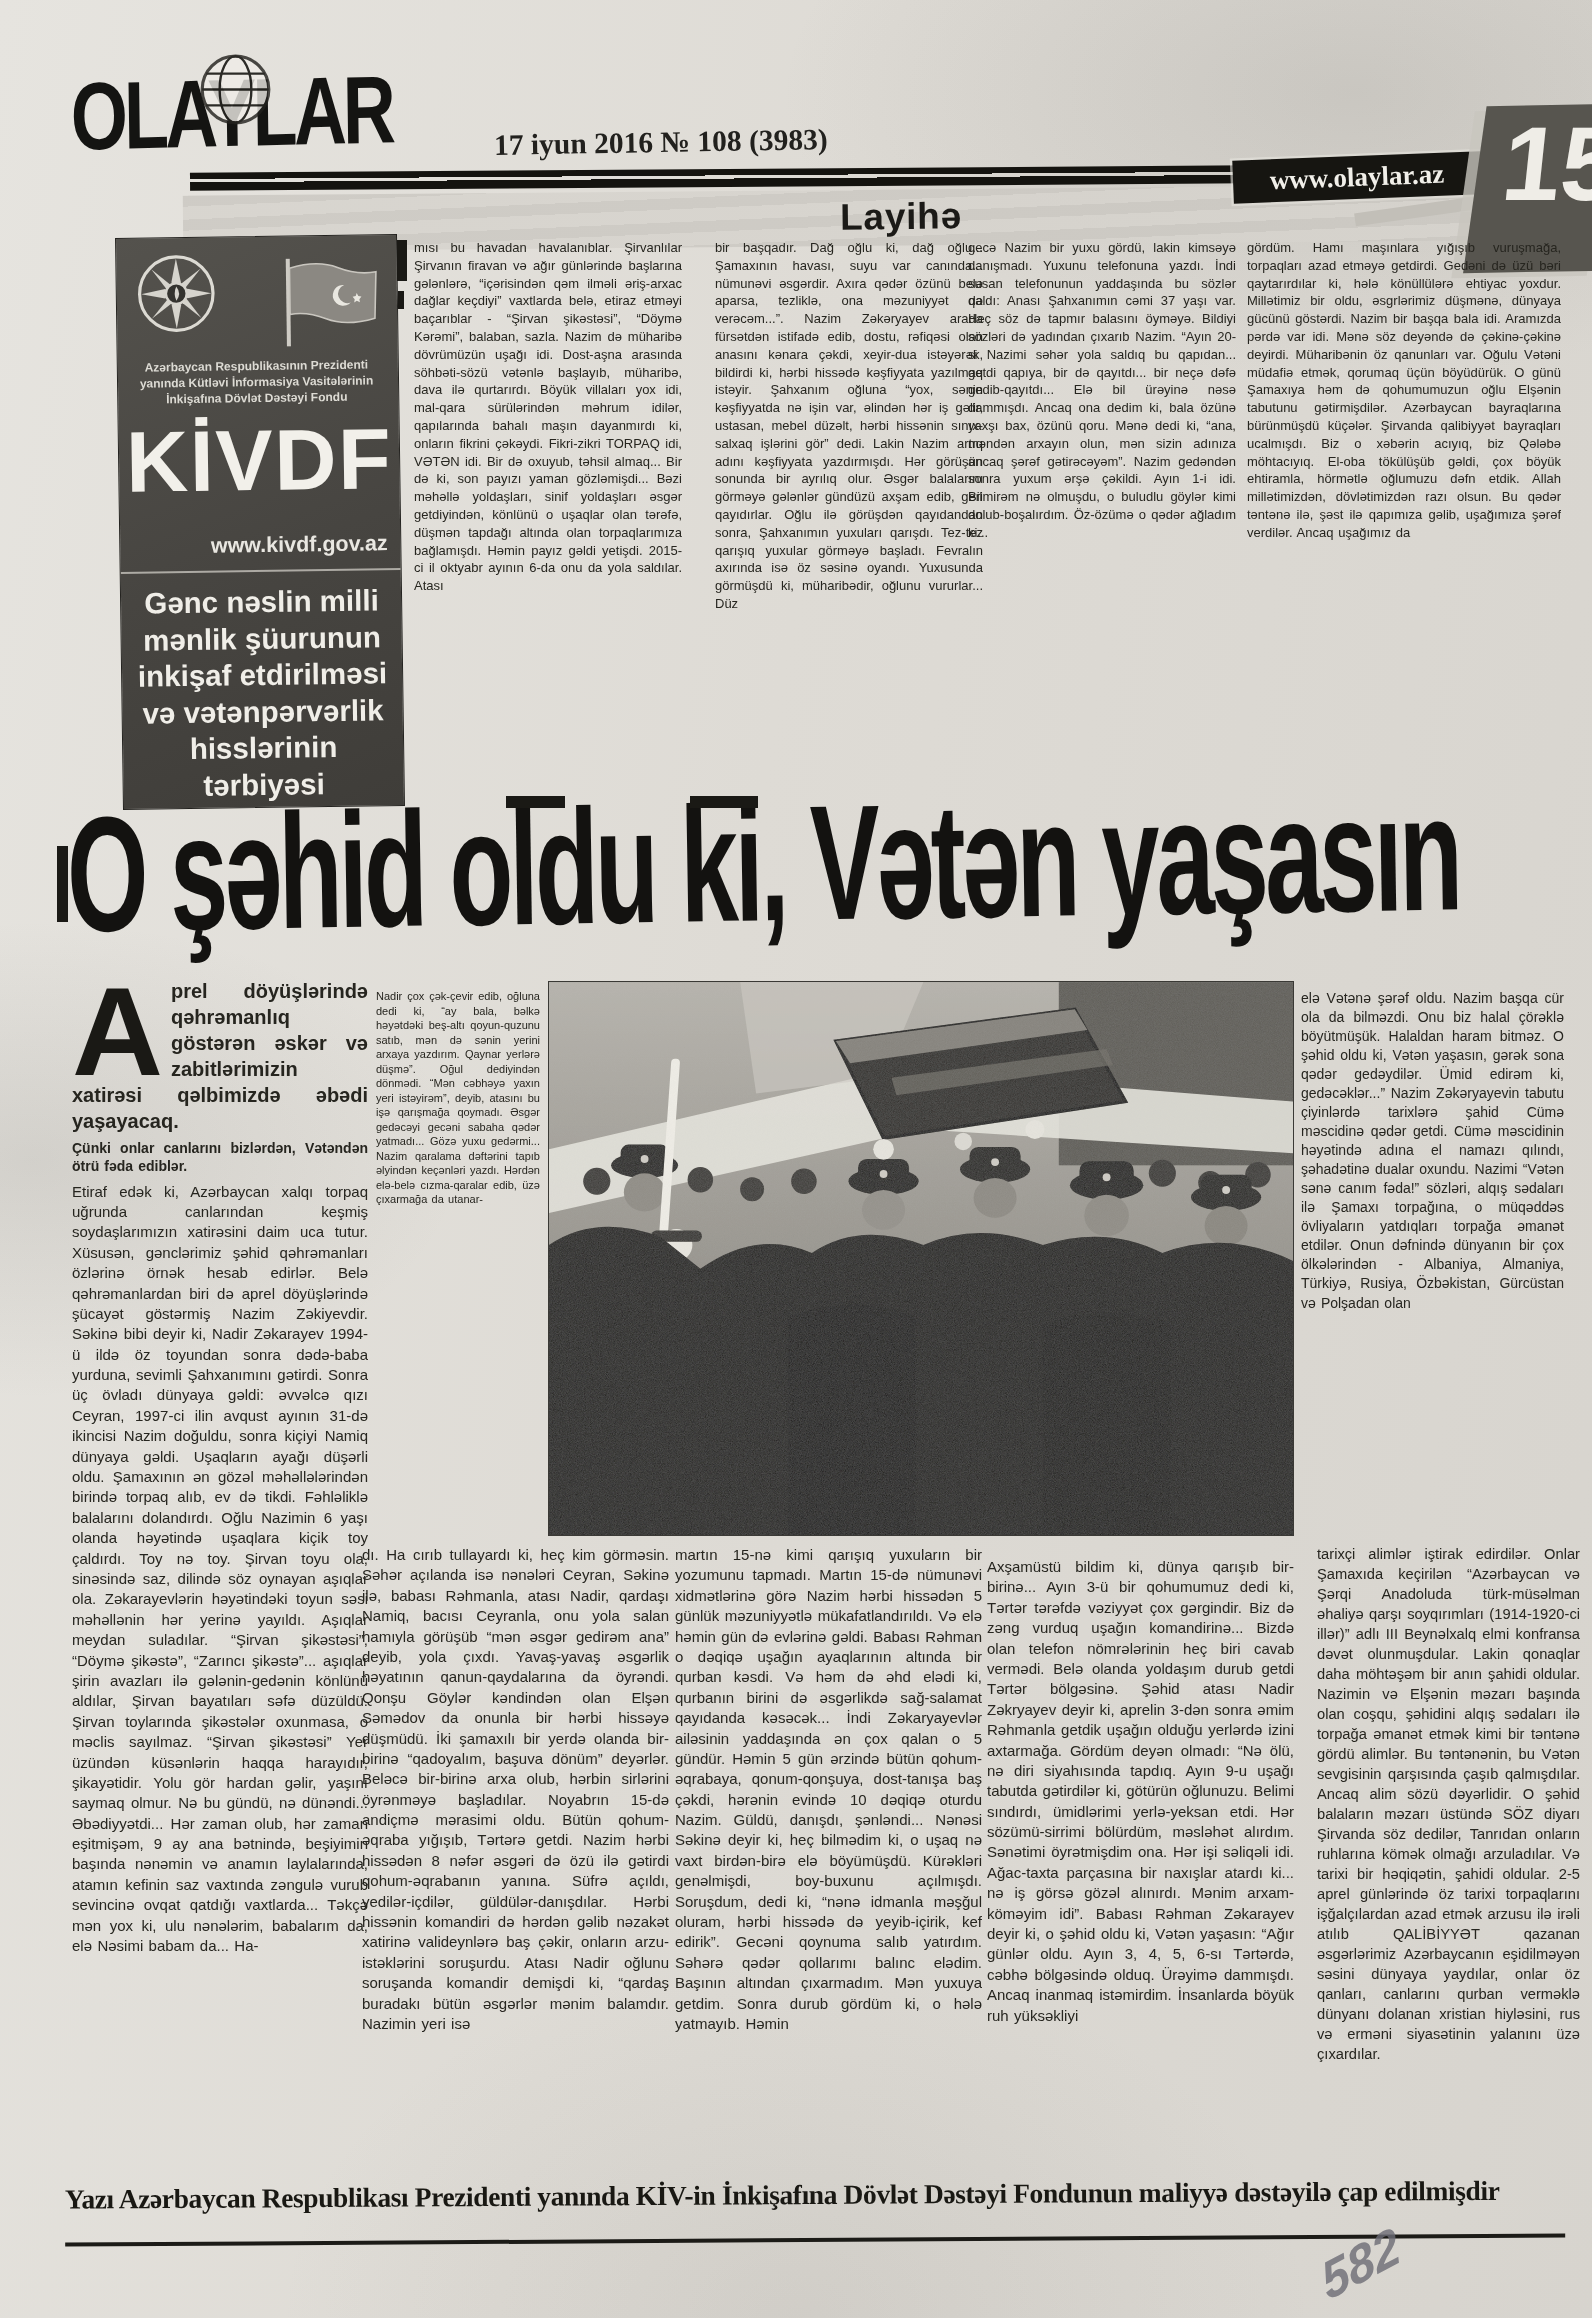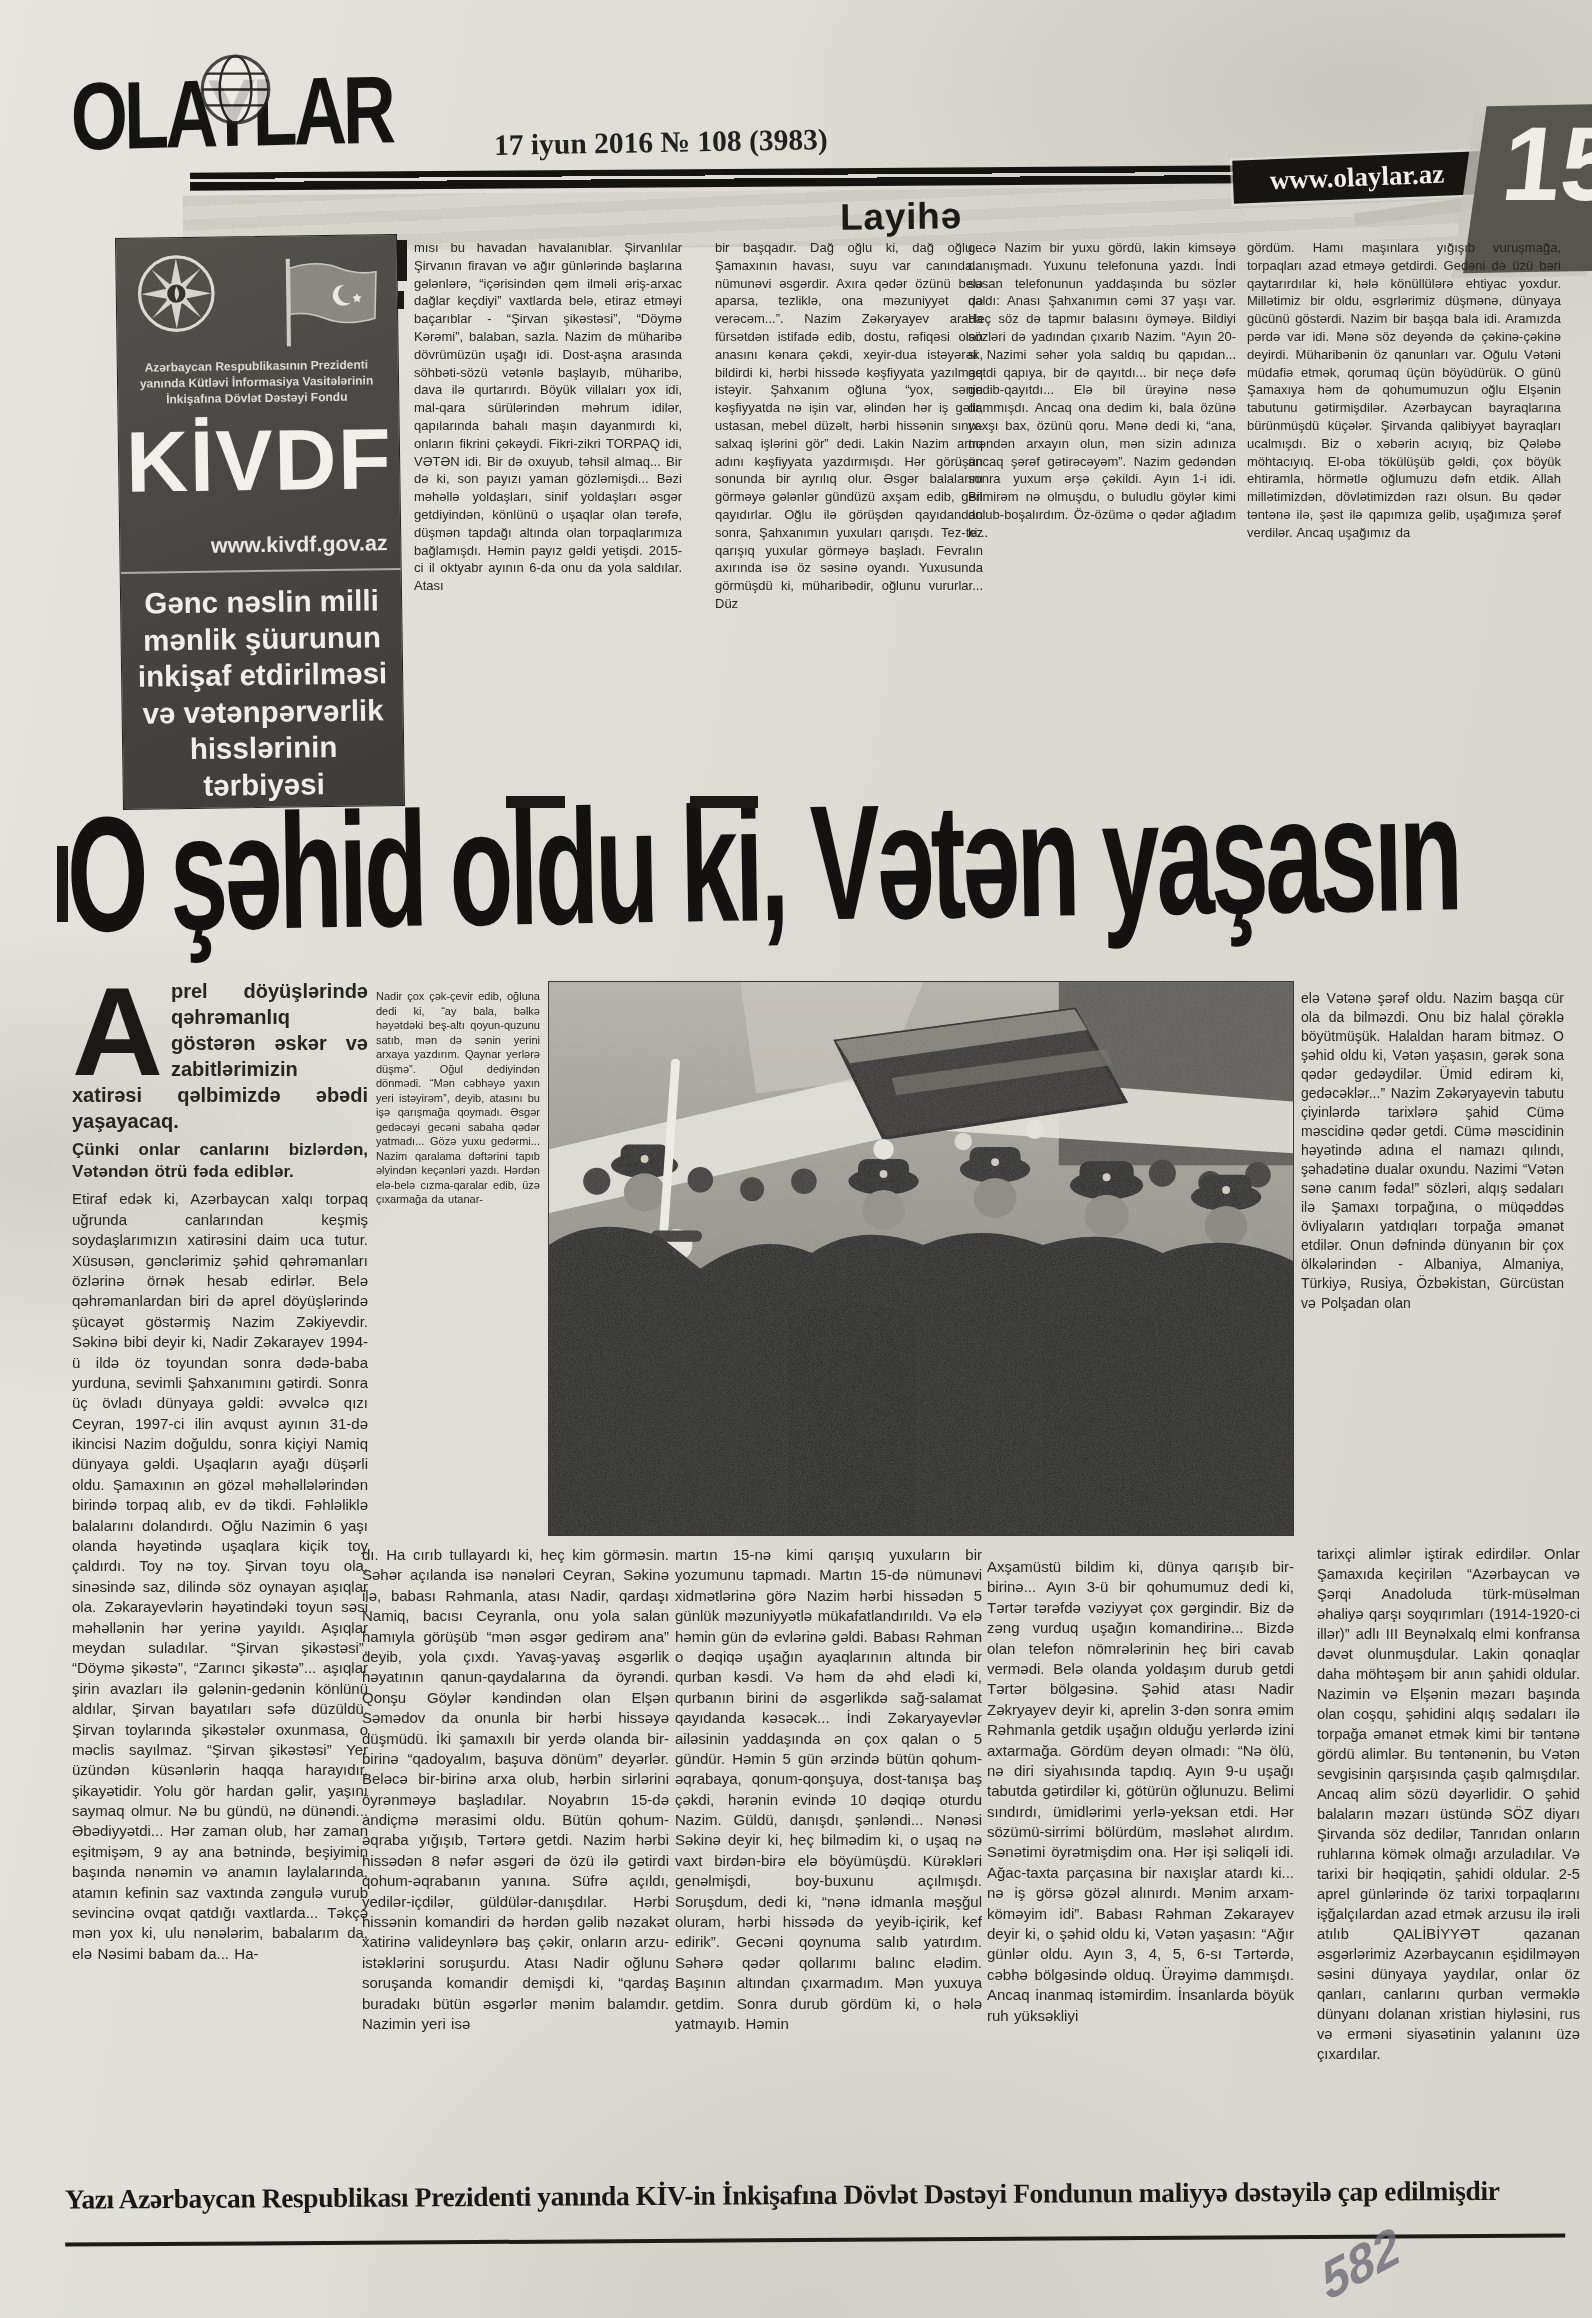--- a/index.html
+++ b/index.html
@@ -59,21 +59,21 @@
   
   .headline{position:absolute;left:67px;top:798px;font-weight:900;font-size:134px;
     white-space:nowrap;color:#131210;letter-spacing:-4.8px;
     transform:rotate(-.9deg) scale(.78,1.22);transform-origin:0 50%;}
   
   .acol{position:absolute;overflow:hidden;font-size:15px;line-height:1.36;text-align:justify;
     color:#26251f;word-spacing:1.2px;}
   .lead-col{left:72px;top:978px;width:296px;height:1182px;}
   .dropcap{float:left;font-weight:700;font-size:126px;line-height:.78;padding:4.8px 8px 0 0;color:#1a1915;}
   .lead{font-size:20px;font-weight:700;line-height:1.3;text-align:justify;}
-  .lead-bold{font-size:17px;font-weight:700;line-height:1.3;margin:4.8px 0 6.4px 0;}
+  .lead-bold{font-size:14px;font-weight:700;line-height:1.3;margin:4.8px 0 6.4px 0;}
   .c2a{left:376px;top:989px;width:164px;height:548px;font-size:11px;line-height:1.32;}
   .c5a{left:1301px;top:989px;width:263px;height:548px;font-size:14px;}
   .c2b{left:362px;top:1545px;width:307px;height:613px;}
   .c3b{left:675px;top:1545px;width:307px;height:613px;}
   .c4b{left:987px;top:1545px;width:307px;height:613px;margin-top:12px;}
   .c5b{left:1301px;top:1545px;width:263px;height:613px;font-size:14.7px;margin-left:16px;}
   
   .photo{position:absolute;left:548px;top:981px;width:744px;height:553px;
     border:1.6px solid #3a3935;background:#8d8a84;overflow:hidden;}
   

